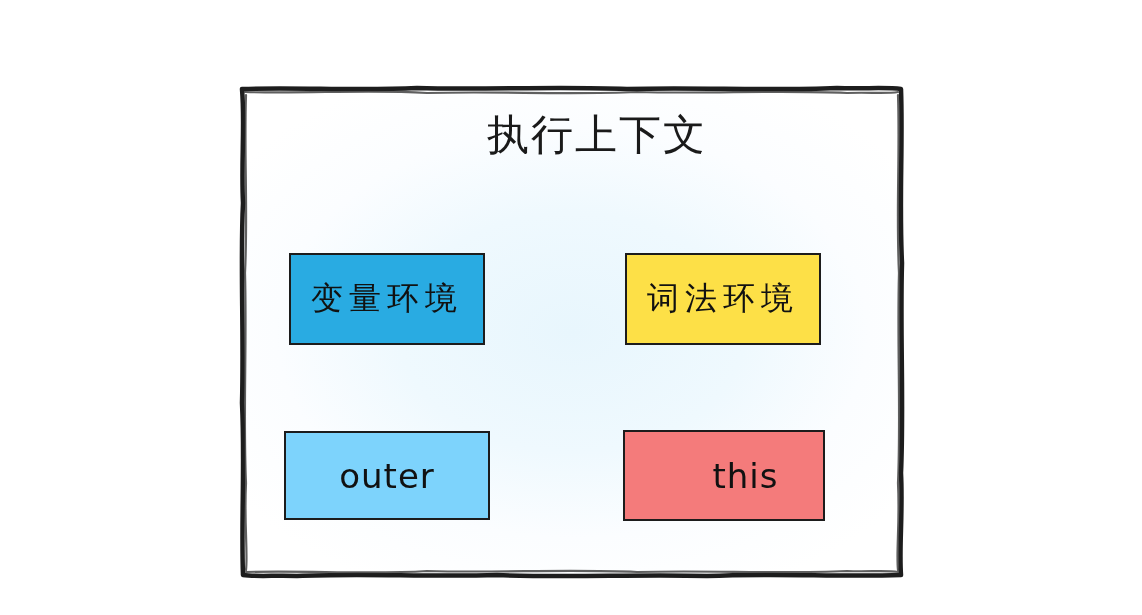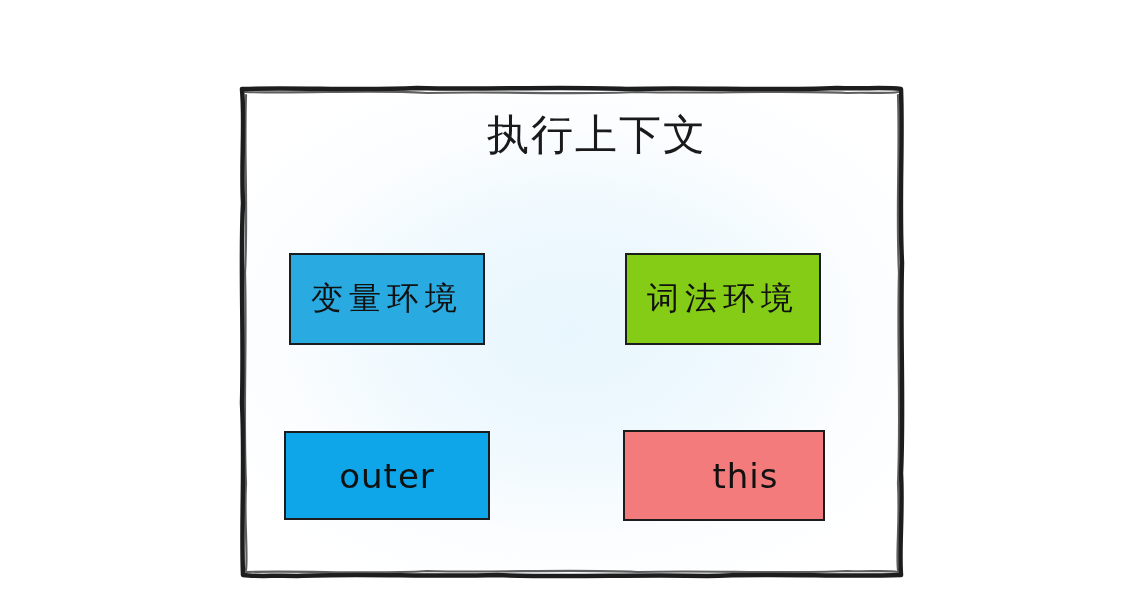--- a/index.html
+++ b/index.html
@@ -101,25 +101,25 @@
       <path d="M661,12 C663,70 659,130 662,190 C660,260 664,330 661,400 C663,440 659,470 661,487" fill="none" stroke="#2a2a2a" stroke-width="2.2" stroke-linecap="round" opacity="0.75"></path>
     </svg>
 
     <div class="title">执行上下文</div>
   </div>
 
   <div class="node node-cn" id="node-var-env" style="background:#29abe2">
     <span>变量环境</span>
   </div>
 
-  <div class="node node-cn" id="node-lex-env" style="background:#84cc16">
+  <div class="node node-cn" id="node-lex-env" style="background:#fde047">
     <span>词法环境</span>
   </div>
 
-  <div class="node node-en" id="node-outer" style="background:#0ea5e9">
+  <div class="node node-en" id="node-outer" style="background:#7dd3fc">
     <span>outer</span>
   </div>
 
   <div class="node node-en" id="node-this" style="background:#f47b7b">
     <span>this</span>
   </div>
 
 </div>
 
 </body></html>

